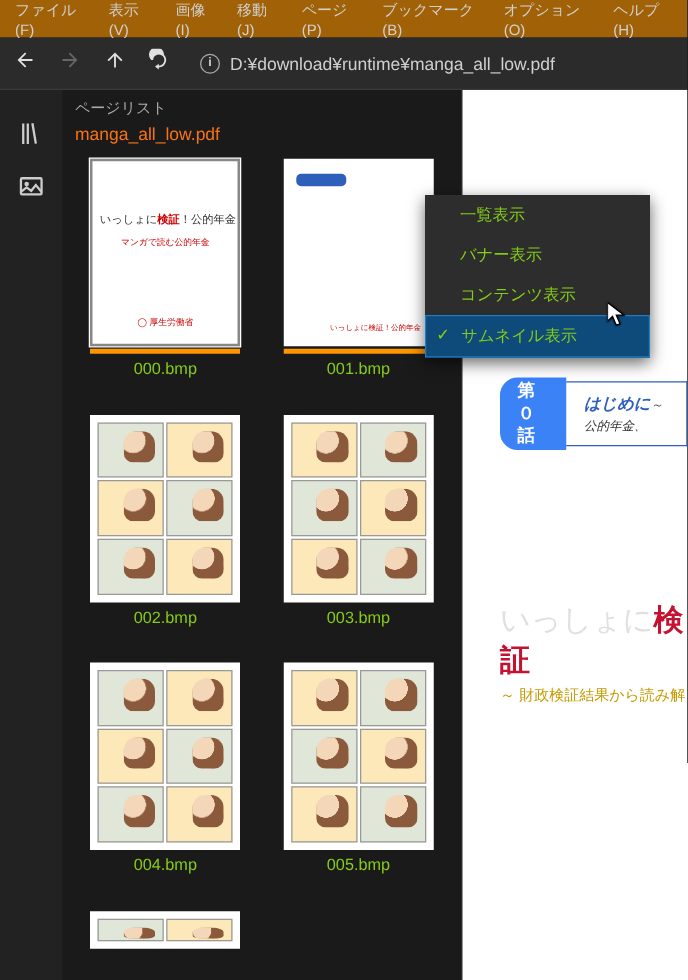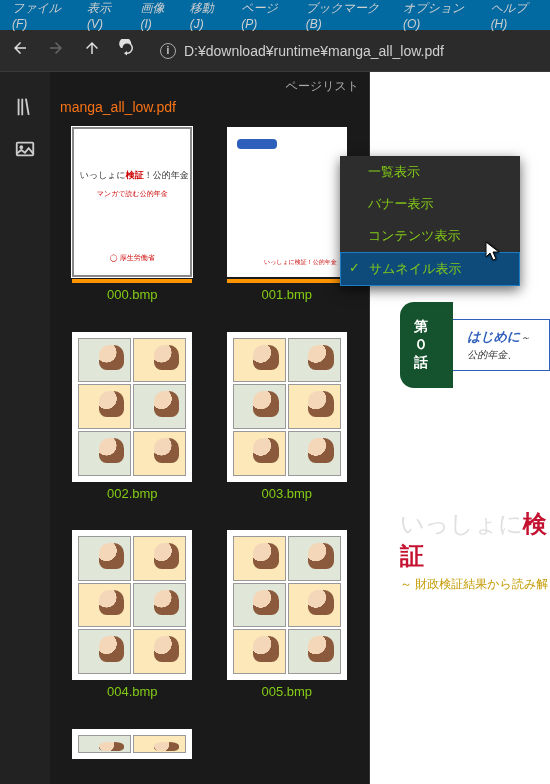--- a/index.html
+++ b/index.html
@@ -6,27 +6,26 @@
     body {
       font-family: "Meiryo", "Yu Gothic UI", sans-serif;
       background: #1e1e1e;
       color: #e0e0e0;
       width: 550px;
       height: 784px;
       overflow: hidden;
       font-size: 12px;
     }
     .menubar {
-      background: #0369a1;
+      background: #a16207;
       height: 30px;
       display: flex;
       align-items: center;
       padding: 10px 4px;
       gap: 2px;
-      font-style: italic;
     }
     .menubar-item {
       padding: 4px 8px;
       color: #d0d0d0;
       font-size: 12px;
       cursor: default;
     }
     .toolbar {
       background: #2b2b2b;
       height: 42px;
@@ -84,21 +83,20 @@
       width: 320px;
       background: #1a1a1a;
       display: flex;
       flex-direction: column;
       border-right: 1px solid #333;
     }
     .panel-header {
       padding: 6px 10px 2px;
       color: #aaa;
       font-size: 12px;
-      text-align: right;
     }
     .doc-title {
       padding: 2px 10px 6px;
       color: #f97316;
       font-size: 14px;
     }
     .panel-toolbar {
       display: flex;
       align-items: center;
       padding: 4px 10px 8px;
@@ -202,23 +200,23 @@
       background: #fff;
       padding: 30px 0 0 30px;
       overflow: hidden;
     }
     .chapter-pill {
       display: inline-flex;
       align-items: center;
       margin-top: 200px;
     }
     .pill-left {
-      background: #14532d;
+      background: #3b82f6;
       color: #fff;
-      padding: 16px 14px;
+      padding: 2px 14px;
       border-radius: 14px 0 0 14px;
       font-size: 14px;
       font-weight: bold;
     }
     .pill-right {
       border: 1.5px solid #2e5fbb;
       color: #2e5fbb;
       padding: 8px 14px;
       font-size: 13px;
       font-weight: bold;

